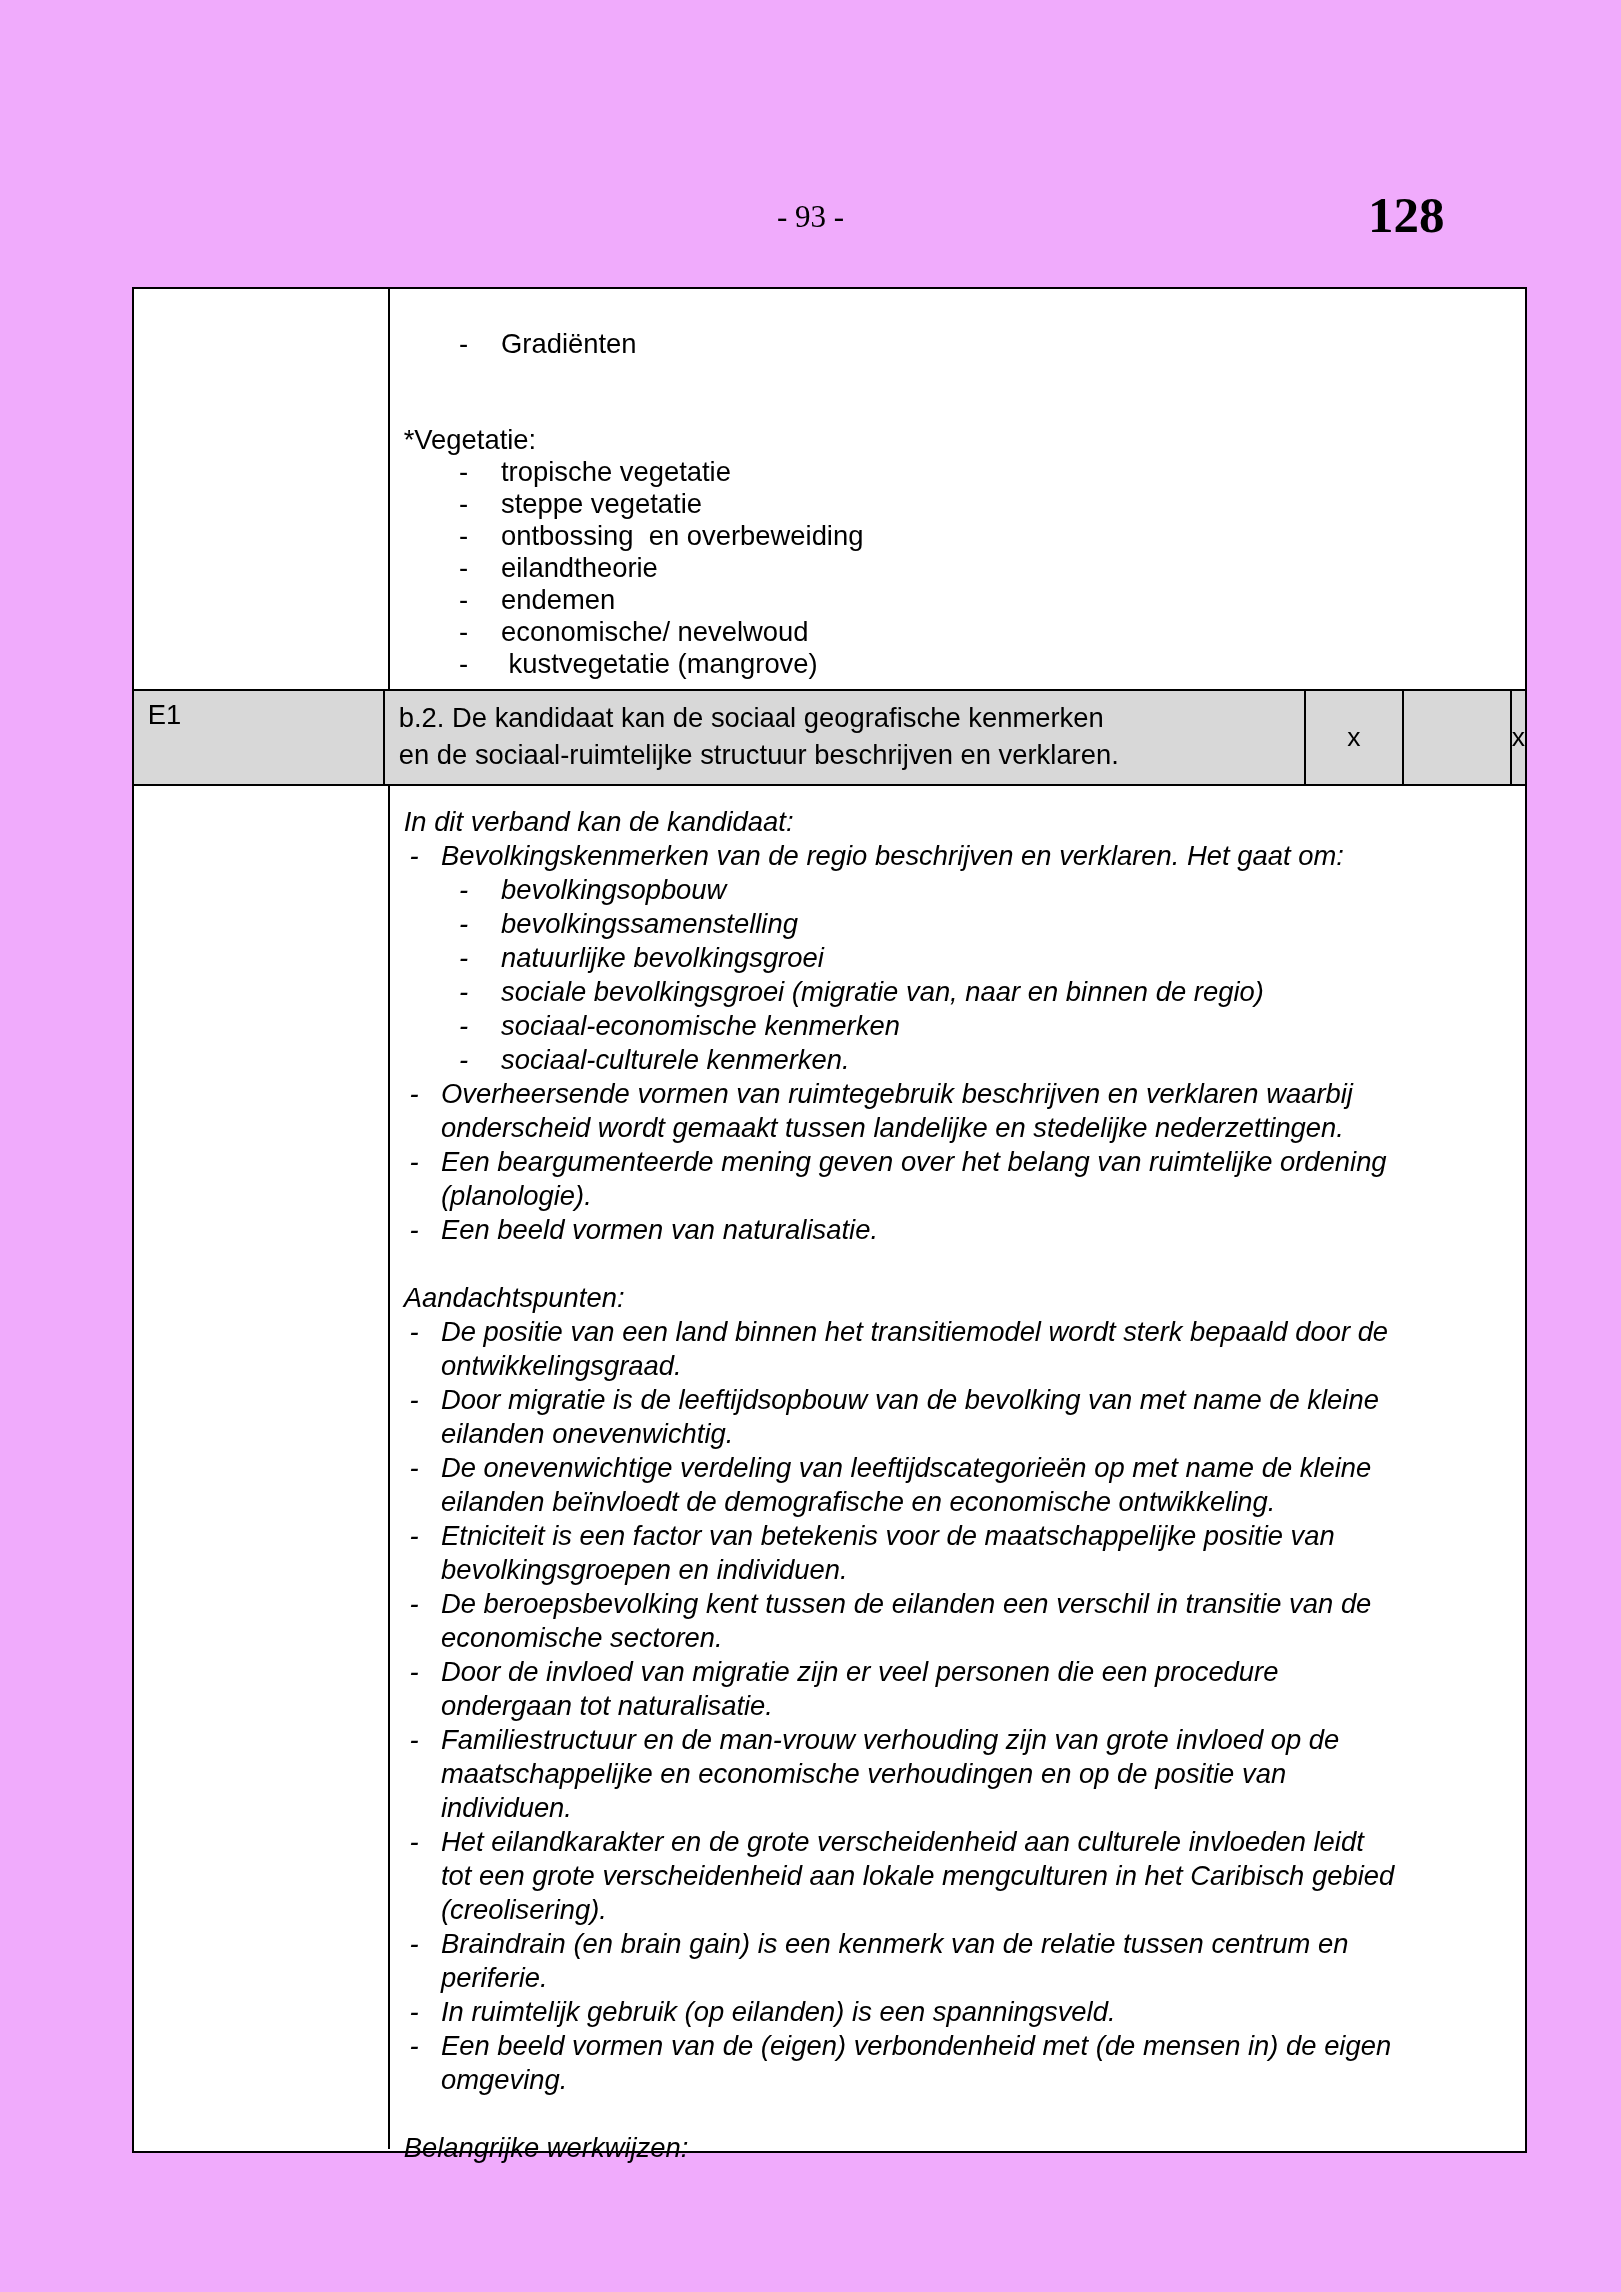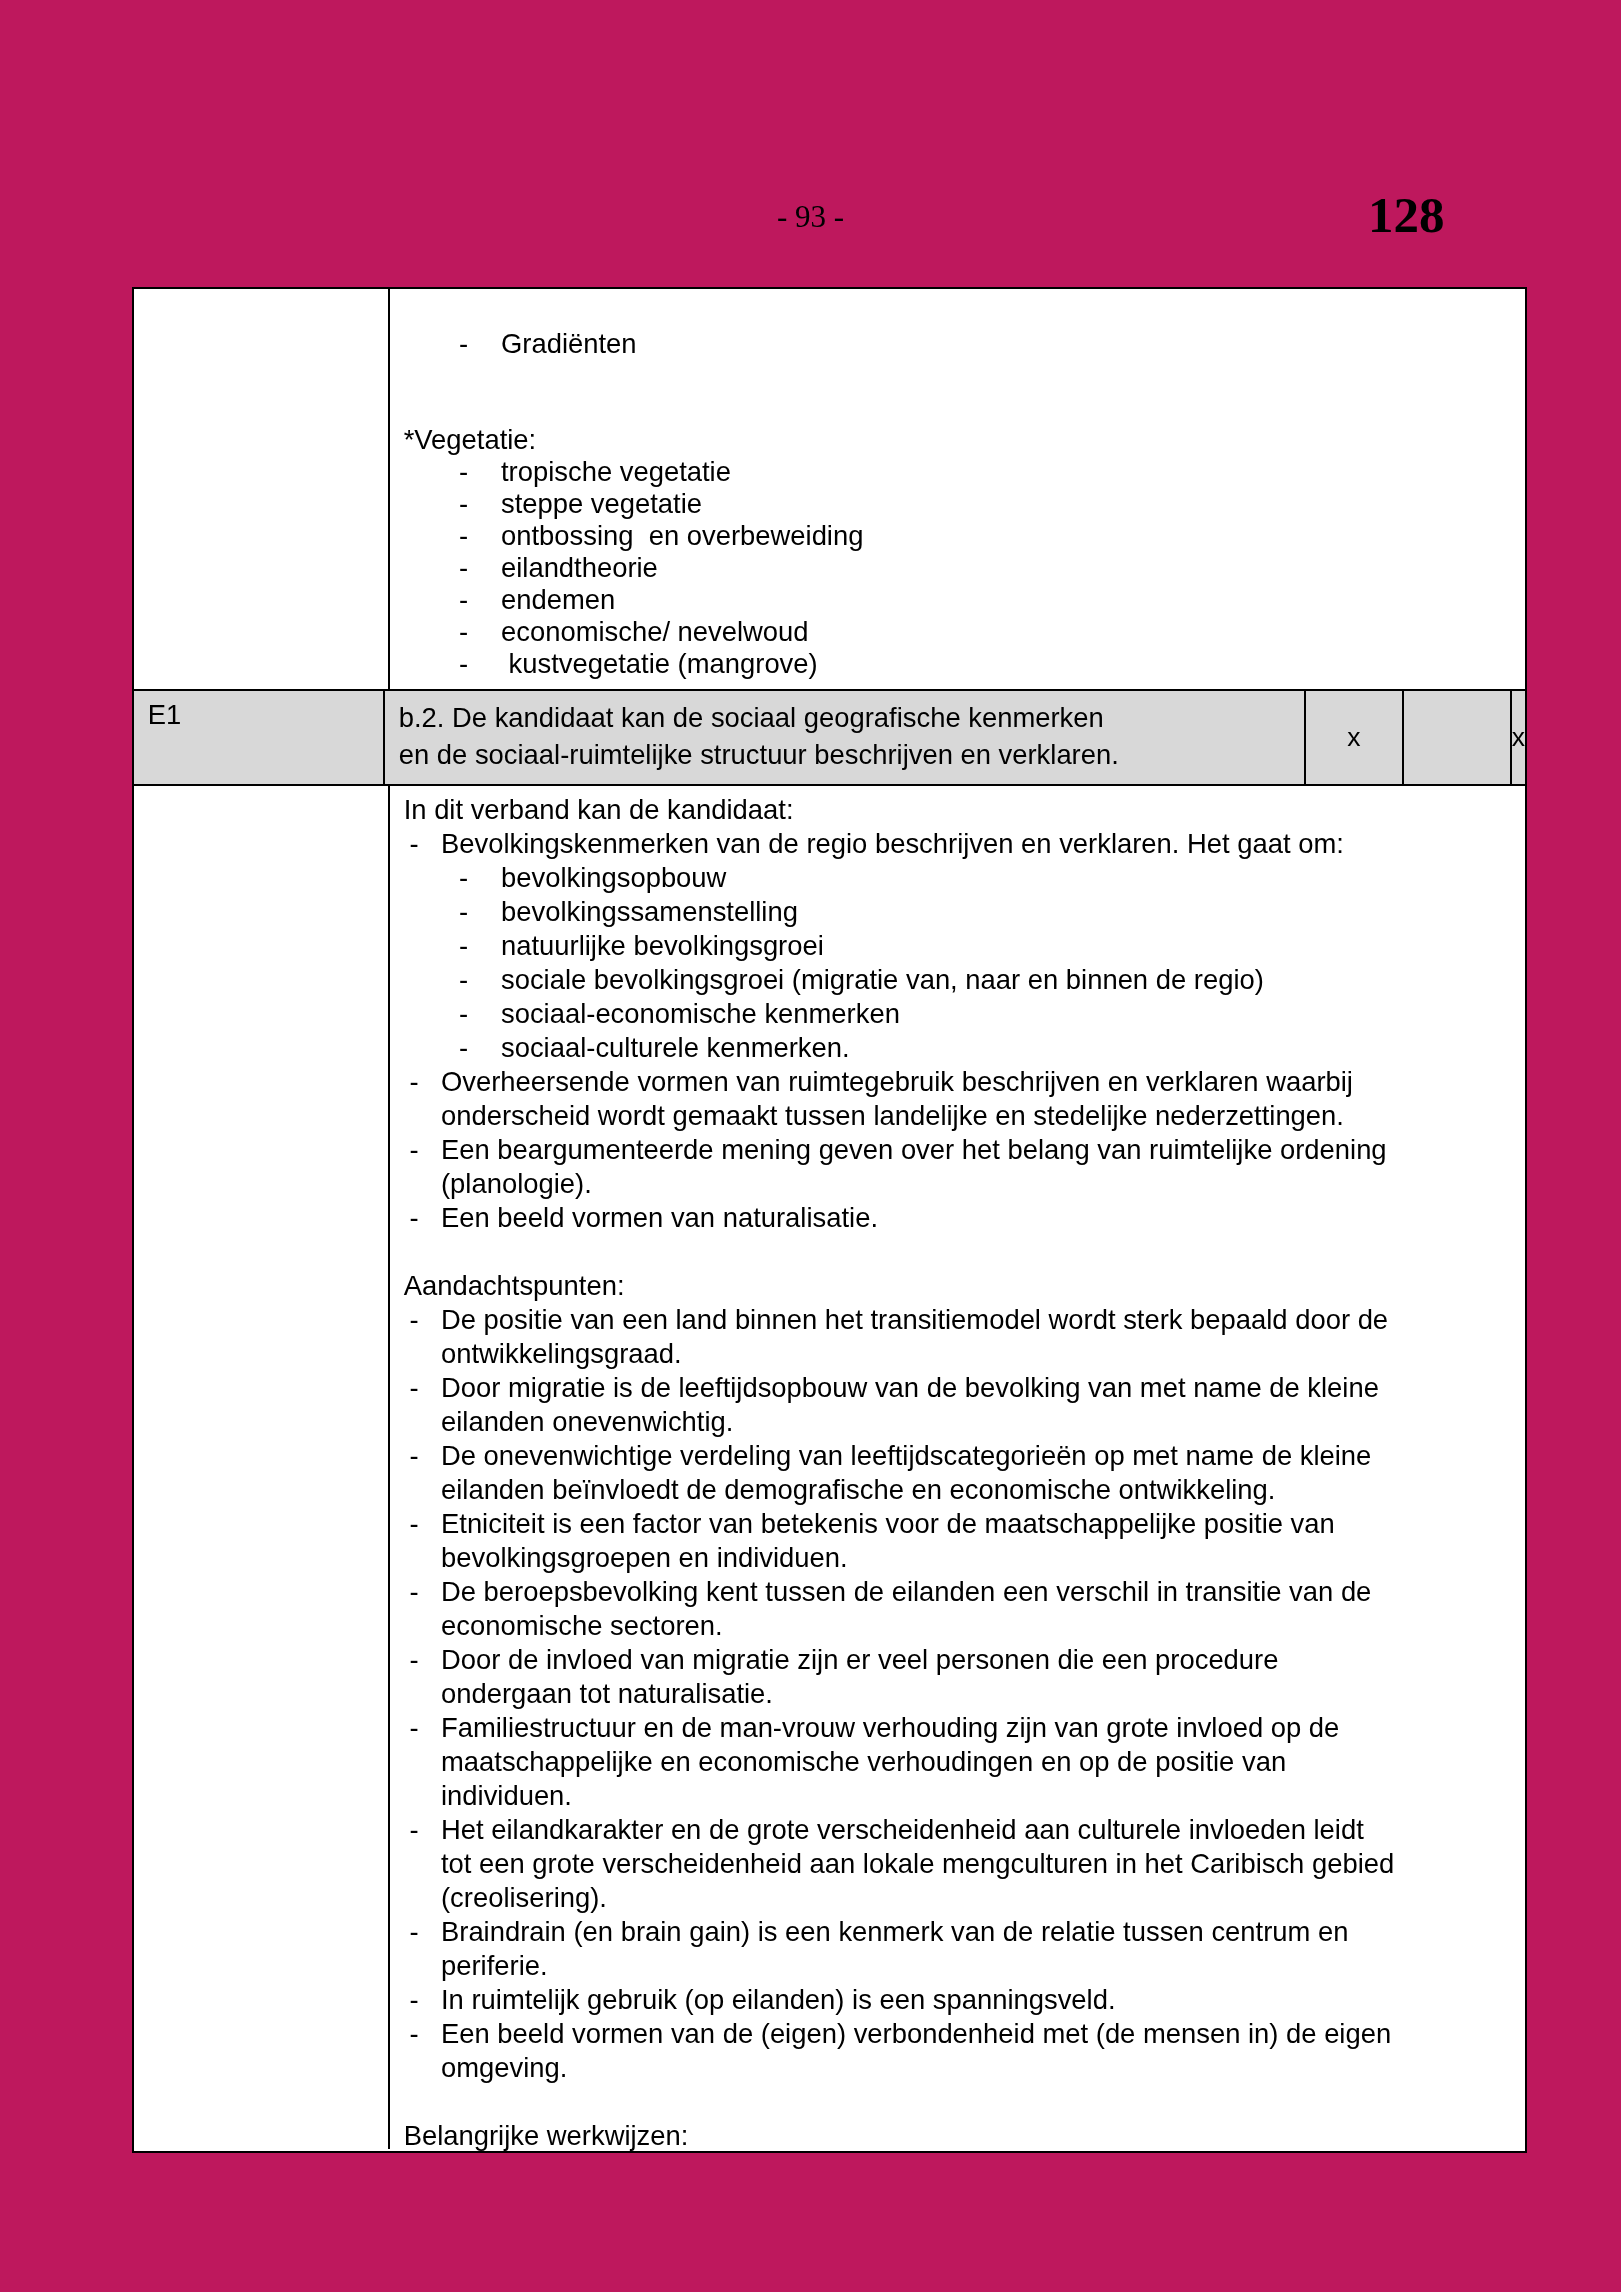--- a/index.html
+++ b/index.html
@@ -1,19 +1,19 @@
 <!DOCTYPE html>
 <html><head>
 <meta charset="utf-8">
 <style>
   html,body{margin:0;padding:0;background:#e8e8e8;}
   .page{
     position:relative;
     width:1621px;height:2293px;
-    background:#be185d;
+    background:#f0abfc;
     font-family:"Liberation Sans", sans-serif;
     color:#000;
     overflow:hidden;
   }
   .page-number{
     position:absolute;left:0;top:200px;width:1621px;
     text-align:center;
     font-family:"Liberation Serif", serif;
     font-size:31px;line-height:33px;color:#000;
   }
@@ -29,21 +29,21 @@
     box-sizing:border-box;
     background:#fff;
   }
   .row{display:flex;box-sizing:border-box;width:100%;}
   .row-veg{height:402px;border-bottom:2.9px solid #000;}
   .row-e1{height:95px;border-bottom:2.9px solid #000;background:#d8d8d8;}
   .row-detail{height:1363px;}
   .cell{box-sizing:border-box;position:relative;}
   .cell-code{width:256px;border-right:2.9px solid #000;font-size:27.4px;padding:7.8px 0 0 13.7px;}
   .cell-content{flex:1;padding-top:39px;}
-  .row-detail .cell-content{padding-top:7px;}
+  .row-detail .cell-content{padding-top:19px;font-style:italic;}
   .cell-desc{width:940px;border-right:2.9px solid #000;padding:7.8px 0 0 13.7px;}
   .desc-line{white-space:pre;font-size:27.4px;line-height:37px;}
   .cell-mark{border-right:2.9px solid #000;display:flex;align-items:center;justify-content:center;font-size:26.5px;}
   .mark-1{width:100px;}
   .mark-2{width:110px;}
   .mark-3{flex:1;border-right:none;}
   
   .line{position:relative;height:34px;font-size:27.4px;line-height:34px;}
   .row-veg .line{height:32px;line-height:32px;}
   .line .marker{position:absolute;white-space:pre;}

